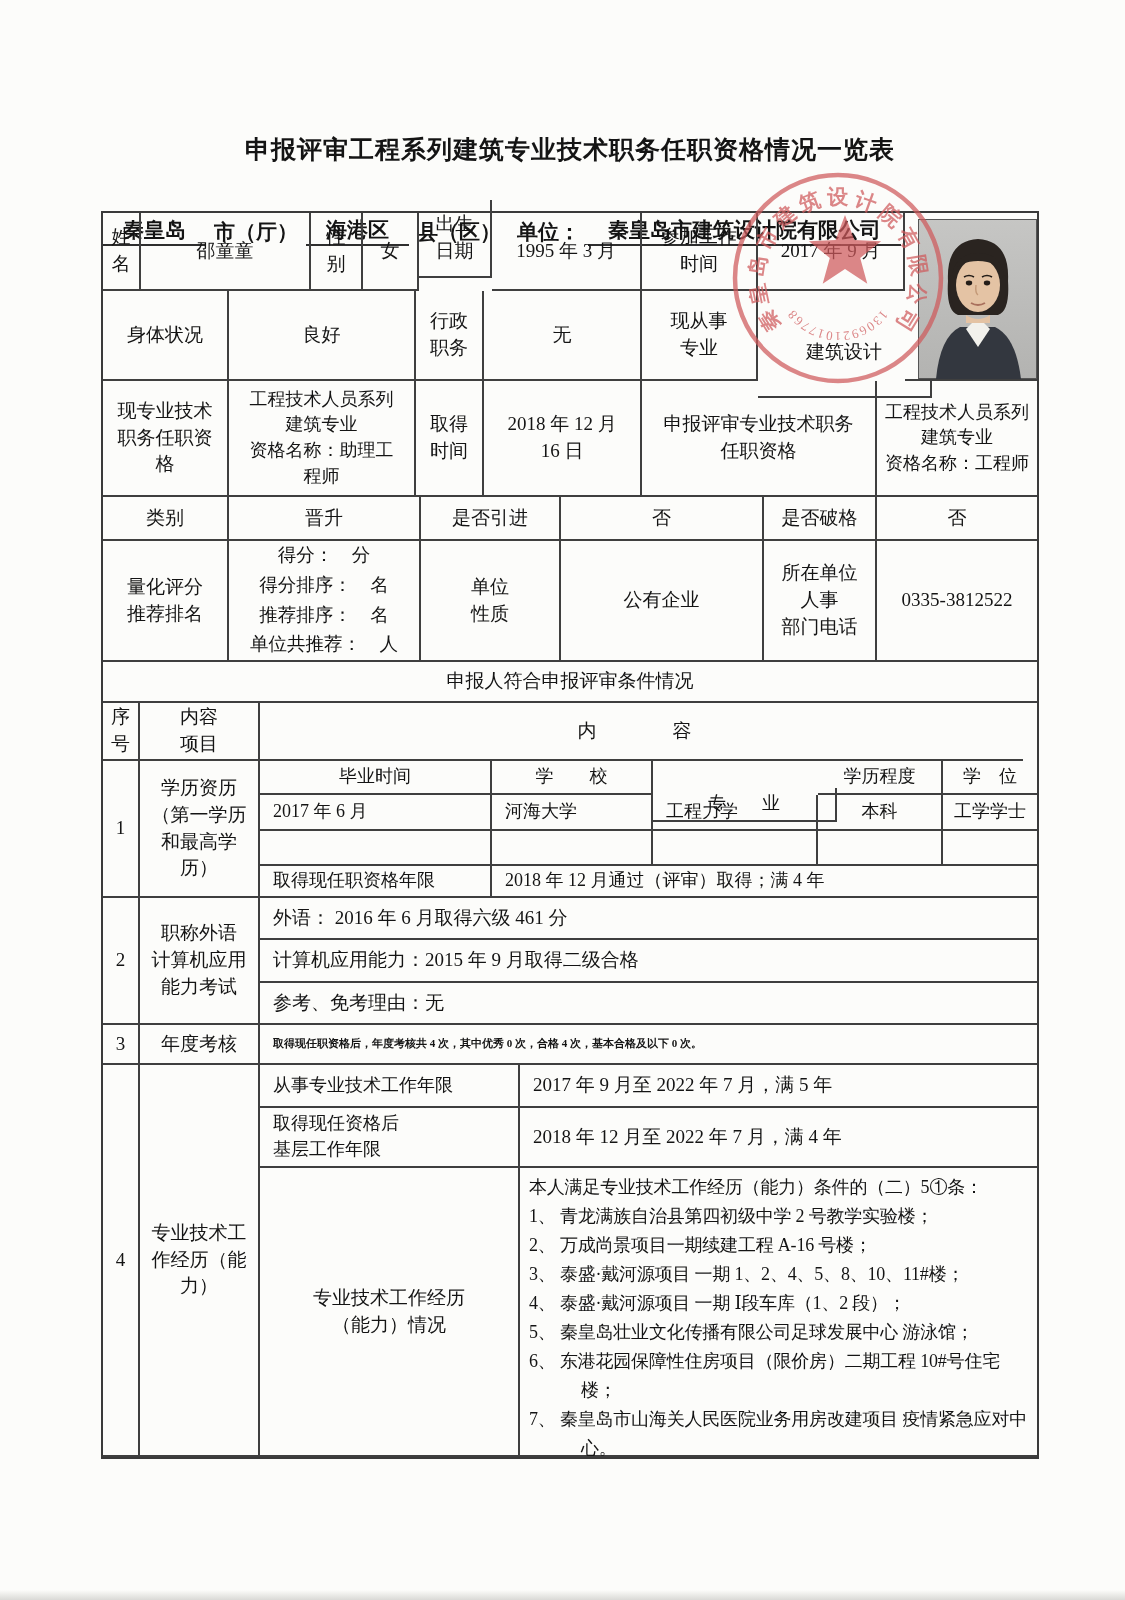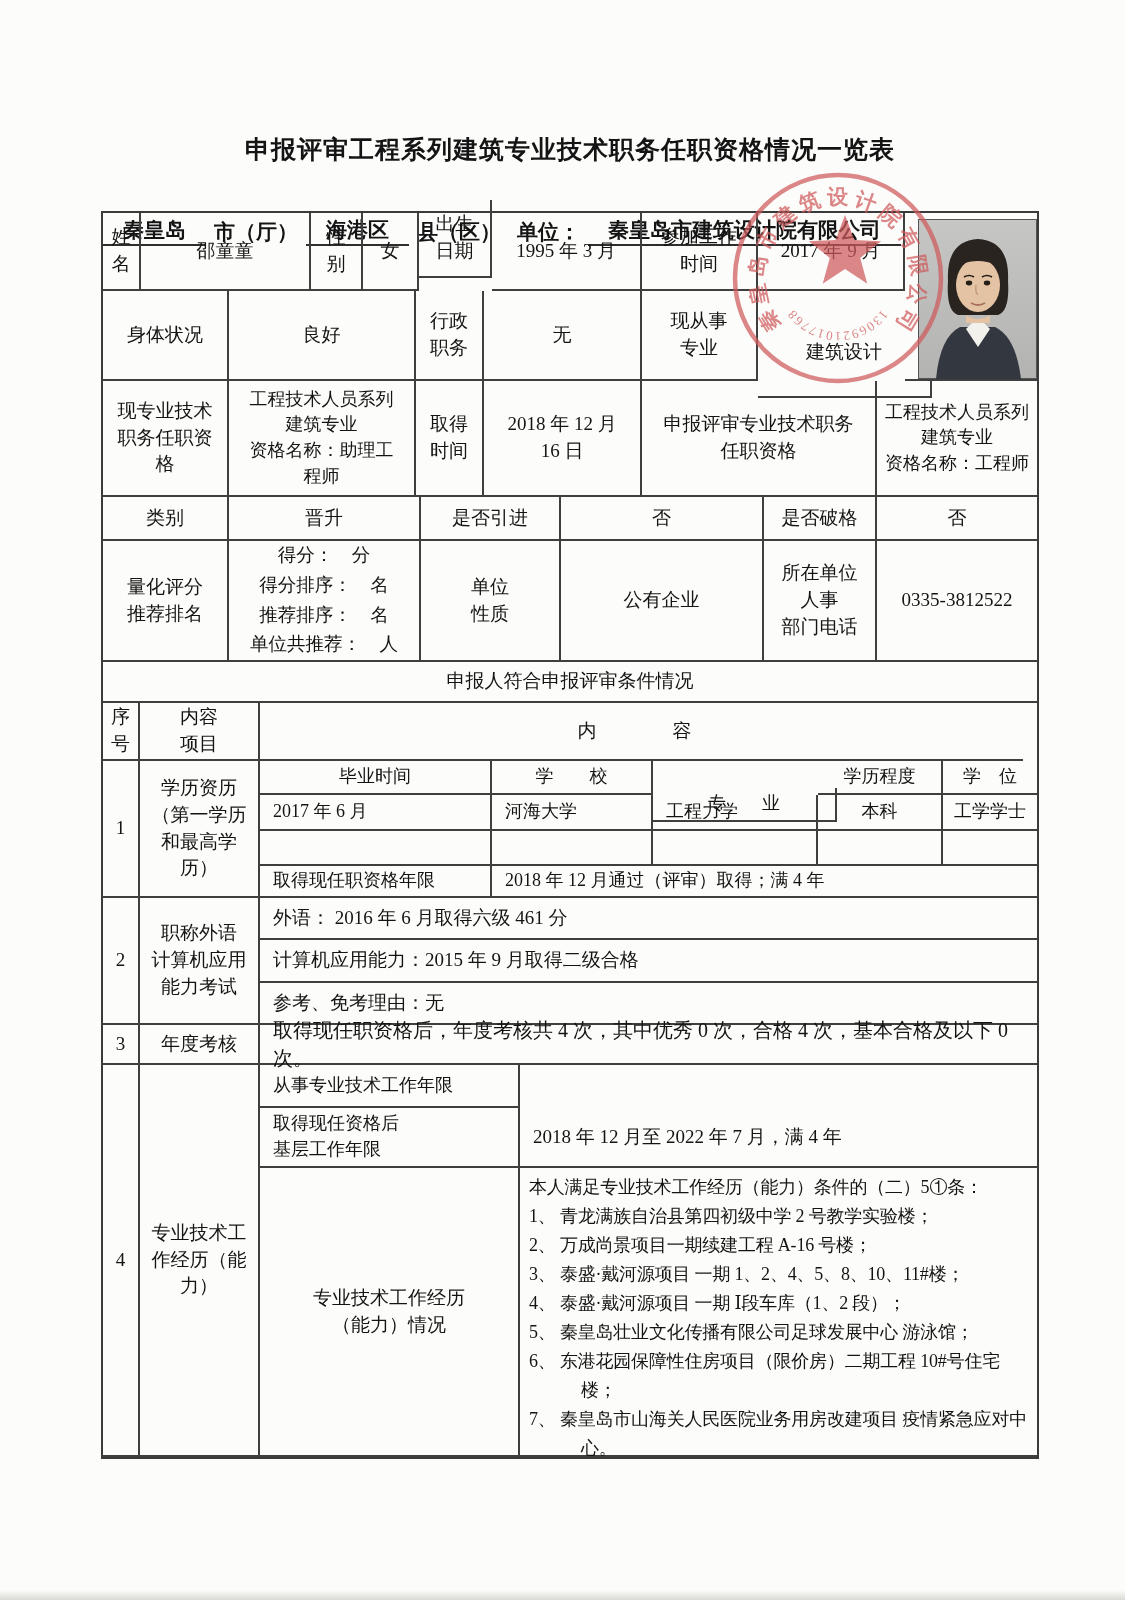--- a/index.html
+++ b/index.html
@@ -14,21 +14,21 @@
   .filing .fill{border-bottom:2px solid #2e2e2e;padding:0 20px;text-align:center;}
   .filing .plain{padding:0 8px;margin-top:40px;}
   .tframe{position:absolute;left:101px;top:211px;width:938px;height:1248px;
         border:2px solid #3a3a3a;box-sizing:border-box;}
   .cell{position:absolute;box-sizing:border-box;border-right:2px solid #3f3f3f;border-bottom:2px solid #3f3f3f;
         display:flex;align-items:center;justify-content:center;text-align:center;
         white-space:pre-line;font-size:19px;line-height:1.42;padding:2px 6px;}
   .cell.noR{border-right:none;}
   .cell.left{justify-content:flex-start;text-align:left;padding-left:13px;}
   .cell.sm{font-size:18px;}
-  .cell.xs{font-size:20px;}
+  .cell.xs{font-size:11px;font-weight:bold;}
   .quantcell{line-height:1.6;font-size:18.5px;}
   .explist{position:absolute;box-sizing:border-box;border-bottom:2px solid #3f3f3f;
         font-size:18px;line-height:29px;padding:5px 4px 0 9px;text-align:left;letter-spacing:-0.2px;}
   .explist .item{padding-left:52px;text-indent:-52px;}
   .photo{position:absolute;left:918px;top:219px;width:119px;height:160px;}
   .seal{position:absolute;left:726px;top:166px;width:224px;height:224px;opacity:0.72;pointer-events:none;}
   .seal text{font-family:"Liberation Serif","DejaVu Serif",serif;}
 </style>
 </head>
 <body>
@@ -150,20 +150,21 @@
 
   <div class="cell" style="left:103px;top:1025px;width:37px;height:40px">3</div>
   <div class="cell" style="left:140px;top:1025px;width:120px;height:40px">年度考核</div>
   <div class="cell xs left noR" style="left:260px;top:1025px;width:777px;height:40px">取得现任职资格后，年度考核共 4 次，其中优秀 0 次，合格 4 次，基本合格及以下 0 次。</div>
 
   <div class="cell" style="left:103px;top:1065px;width:37px;height:392px">4</div>
   <div class="cell" style="left:140px;top:1065px;width:120px;height:392px">专业技术工
 作经历（能
 力）</div>
   <div class="cell sm left" style="left:260px;top:1065px;width:260px;height:43px">从事专业技术工作年限</div>
+  <div class="cell left noR" style="left:520px;top:1065px;width:517px;height:43px">2017 年 9 月至 2022 年 7 月，满 5 年</div>
   <div class="cell sm left" style="left:260px;top:1108px;width:260px;height:60px">取得现任资格后
 基层工作年限</div>
   <div class="cell left noR" style="left:520px;top:1108px;width:517px;height:60px">2018 年 12 月至 2022 年 7 月，满 4 年</div>
   <div class="cell" style="left:260px;top:1168px;width:260px;height:289px">专业技术工作经历
 （能力）情况</div>
   <div class="explist" style="left:520px;top:1168px;width:517px;height:289px">
     <div class="intro">本人满足专业技术工作经历（能力）条件的（二）5①条：</div>
     <div class="item">1、 青龙满族自治县第四初级中学 2 号教学实验楼；</div>
     <div class="item">2、 万成尚景项目一期续建工程 A-16 号楼；</div>
     <div class="item">3、 泰盛·戴河源项目 一期 1、2、4、5、8、10、11#楼；</div>

